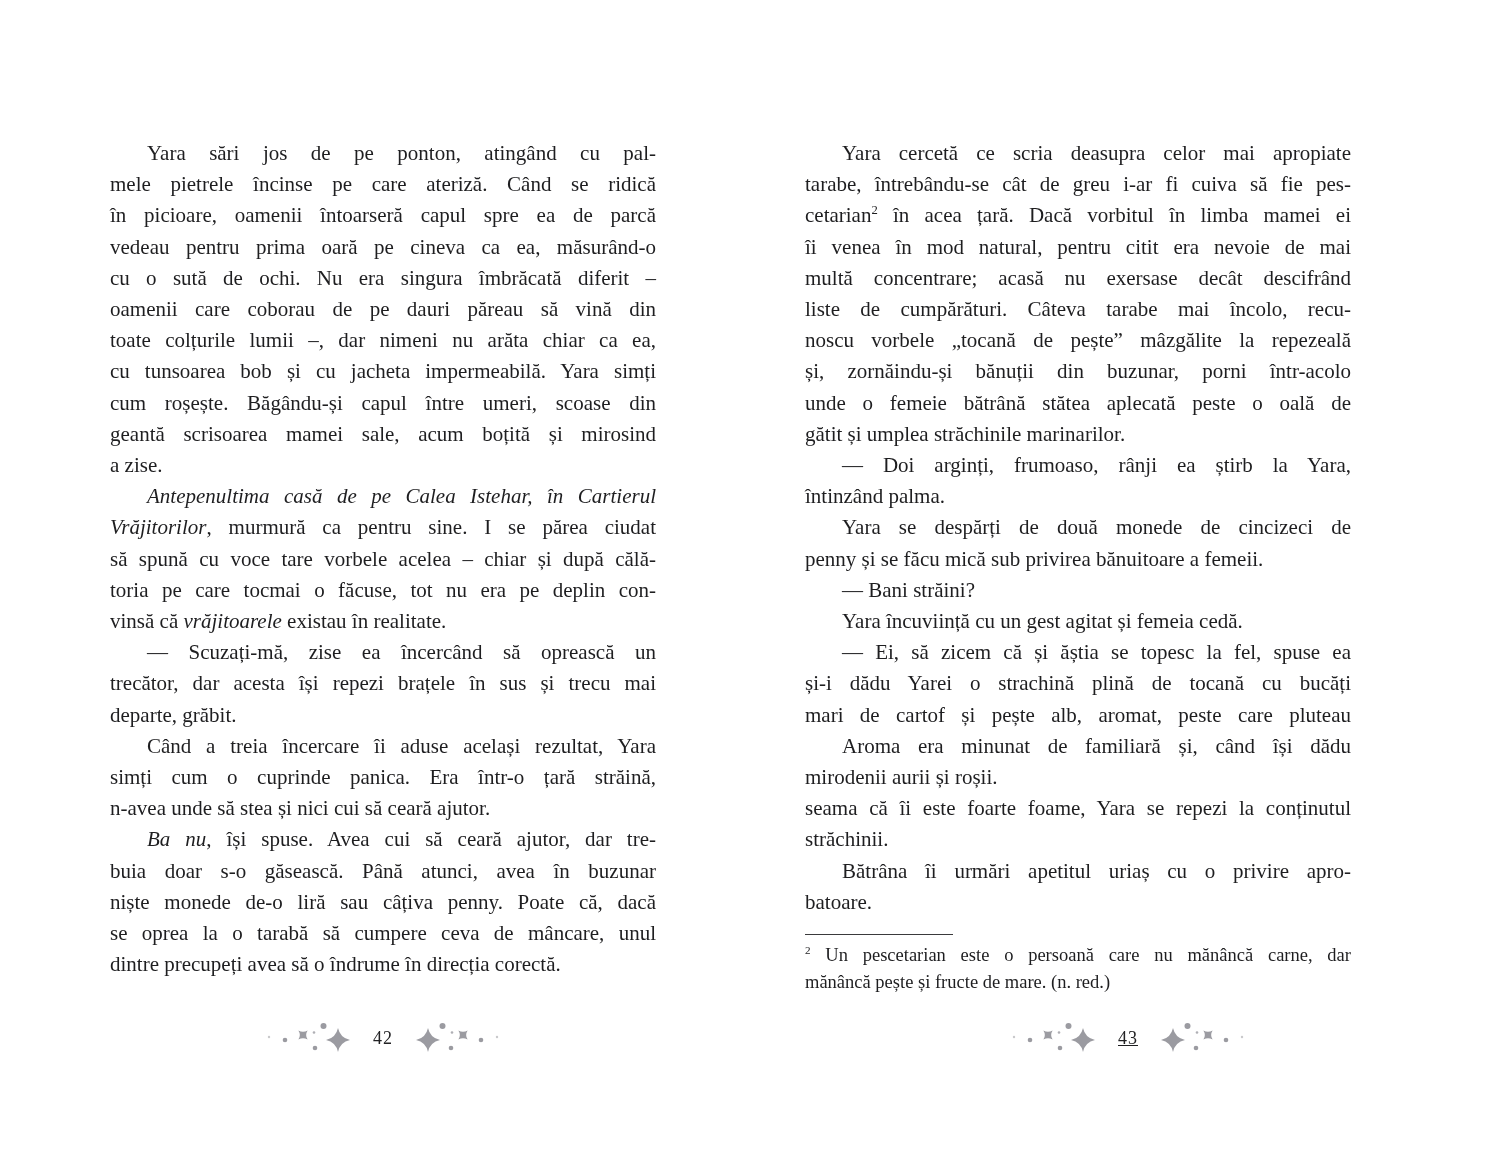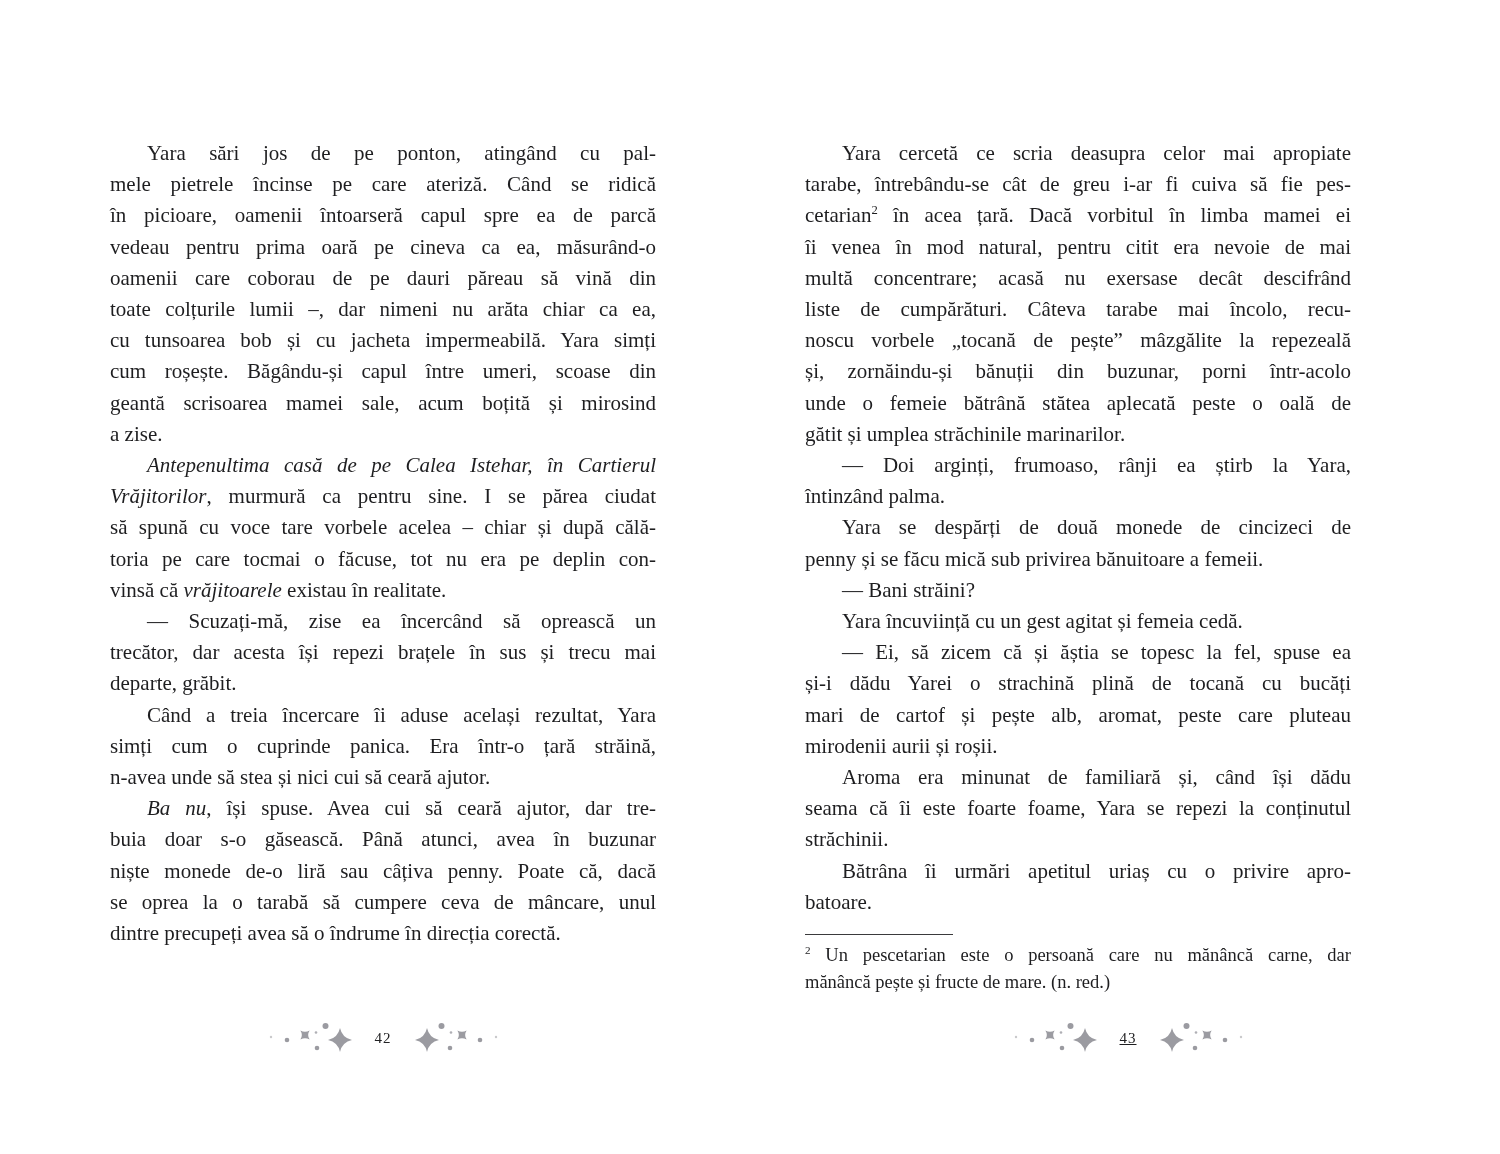--- a/index.html
+++ b/index.html
@@ -54,37 +54,38 @@
     top: 1018px;
     width: 546px;
     display: flex;
     align-items: center;
     justify-content: center;
     gap: 20px;
   }
   .footer.left  { left: 110px; }
   .footer.right { left: 855px; text-decoration: underline; }
   .pagenum {
-    font-size: 15px;
+    font-size: 18px;
     color: #222224;
     letter-spacing: 1px;
   }
   .orn { display: block; }
   .orn.mirror { transform: scaleX(-1); }
 </style>
 </head>
 <body style="background: rgb(255, 255, 255);">
 
 <div class="spread" style="color: rgb(30, 30, 32);">
 
   <div class="text-block left">
       <div class="line indent">Yara sări jos de pe ponton, atingând cu pal-</div>
       <div class="line">mele pietrele încinse pe care ateriză. Când se ridică</div>
       <div class="line">în picioare, oamenii întoarseră capul spre ea de parcă</div>
       <div class="line">vedeau pentru prima oară pe cineva ca ea, măsurând-o</div>
+      <div class="line">cu o sută de ochi. Nu era singura îmbrăcată diferit –</div>
       <div class="line">oamenii care coborau de pe dauri păreau să vină din</div>
       <div class="line">toate colțurile lumii –, dar nimeni nu arăta chiar ca ea,</div>
       <div class="line">cu tunsoarea bob și cu jacheta impermeabilă. Yara simți</div>
       <div class="line">cum roșește. Băgându-și capul între umeri, scoase din</div>
       <div class="line">geantă scrisoarea mamei sale, acum boțită și mirosind</div>
       <div class="line end">a zise.</div>
       <div class="line indent"><span class="it">Antepenultima casă de pe Calea Istehar, în Cartierul</span></div>
       <div class="line"><span class="it">Vrăjitorilor</span>, murmură ca pentru sine. I se părea ciudat</div>
       <div class="line">să spună cu voce tare vorbele acelea – chiar și după călă-</div>
       <div class="line">toria pe care tocmai o făcuse, tot nu era pe deplin con-</div>
@@ -115,22 +116,22 @@
       <div class="line end">gătit și umplea străchinile marinarilor.</div>
       <div class="line indent">— Doi arginți, frumoaso, rânji ea știrb la Yara,</div>
       <div class="line end">întinzând palma.</div>
       <div class="line indent">Yara se despărți de două monede de cincizeci de</div>
       <div class="line end">penny și se făcu mică sub privirea bănuitoare a femeii.</div>
       <div class="line indent end">— Bani străini?</div>
       <div class="line indent end">Yara încuviință cu un gest agitat și femeia cedă.</div>
       <div class="line indent">— Ei, să zicem că și ăștia se topesc la fel, spuse ea</div>
       <div class="line">și-i dădu Yarei o strachină plină de tocană cu bucăți</div>
       <div class="line">mari de cartof și pește alb, aromat, peste care pluteau</div>
+      <div class="line indent">Aroma era minunat de familiară și, când își dădu</div>
       <div class="line end">mirodenii aurii și roșii.</div>
-      <div class="line indent">Aroma era minunat de familiară și, când își dădu</div>
       <div class="line">seama că îi este foarte foame, Yara se repezi la conținutul</div>
       <div class="line end">străchinii.</div>
       <div class="line indent">Bătrâna îi urmări apetitul uriaș cu o privire apro-</div>
       <div class="line end">batoare.</div>
       <div class="footnote-block">
         <div class="footnote-rule"></div>
         <div class="line"><span class="sup">2</span> Un pescetarian este o persoană care nu mănâncă carne, dar</div>
         <div class="line end">mănâncă pește și fructe de mare. (n. red.)</div>
       </div>
     </div>

